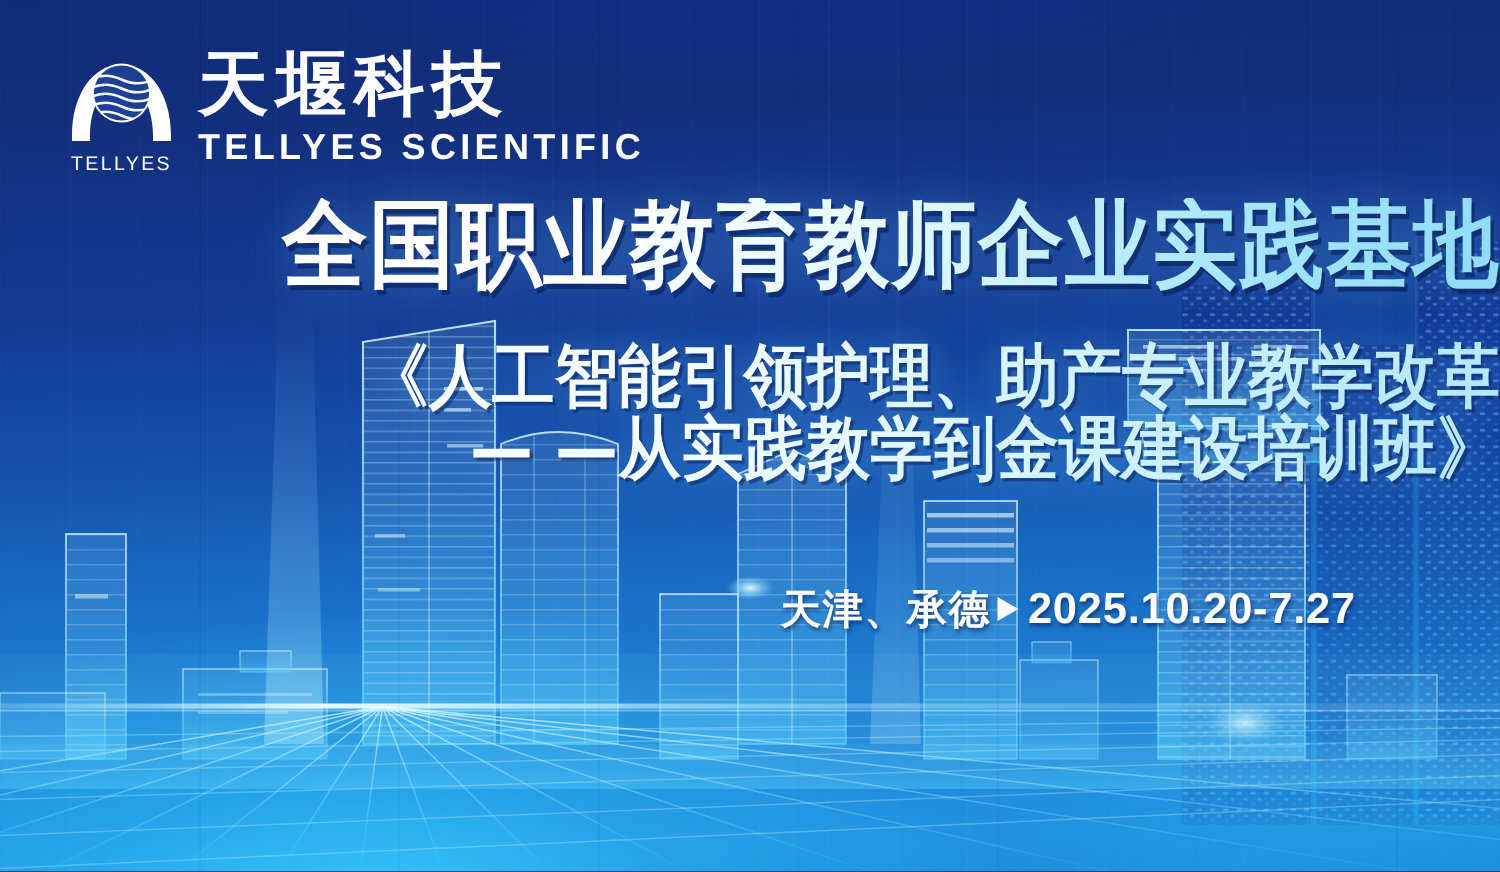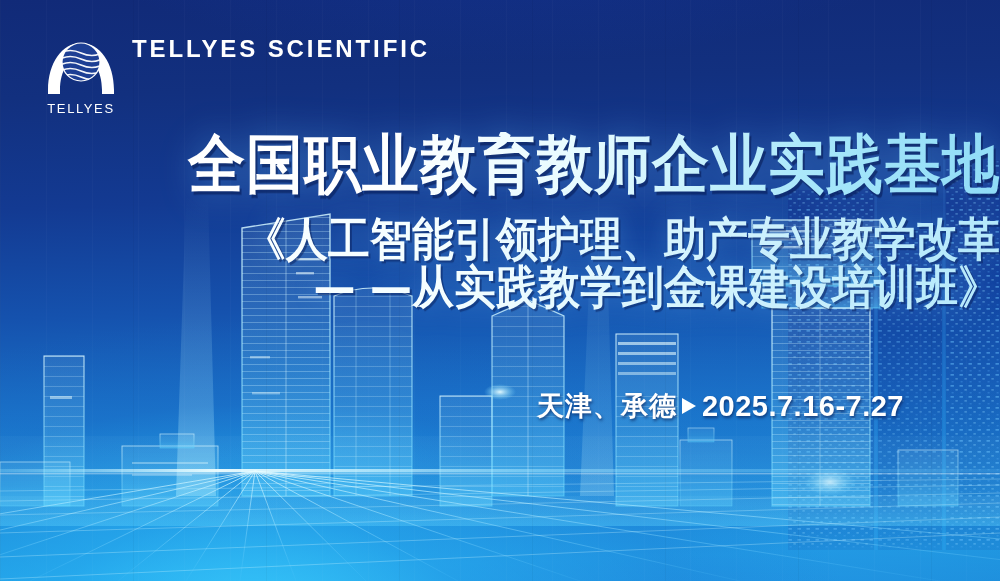--- a/index.html
+++ b/index.html
@@ -47,21 +47,21 @@
   
   .headline{position:absolute;left:0;right:0;top:132px;text-align:right;}
   .title{
     font-size:57px;font-weight:800;line-height:1;letter-spacing:1px;
     font-family:"DejaVu Sans","Liberation Sans",sans-serif;
     background:linear-gradient(100deg,#ffffff 0%,#ffffff 38%,#e6fbff 58%,#a6e6fa 82%,#8fdcf7 100%);
     -webkit-background-clip:text;background-clip:text;color:transparent;
     filter:drop-shadow(2px 3px 0 rgba(6,24,80,.55)) drop-shadow(0 0 16px rgba(110,200,255,.35));
     transform:scaleY(1.12);transform-origin:center top;
   }
-  .sub{margin-top:24px;}
+  .sub{margin-top:36px;}
   .subline{
     font-size:42px;font-weight:800;line-height:1.14;letter-spacing:0px;
     font-family:"DejaVu Sans","Liberation Sans",sans-serif;
     background:linear-gradient(100deg,#ffffff 0%,#f4feff 45%,#cdf1fd 75%,#b3e8fb 100%);
     -webkit-background-clip:text;background-clip:text;color:transparent;
     filter:drop-shadow(2px 2px 0 rgba(8,30,90,.5)) drop-shadow(0 0 12px rgba(120,205,255,.3));
     transform:scaleY(1.1);transform-origin:center top;
   }
 
   
@@ -301,36 +301,37 @@
           <path d="M16,27 q10,-5 21,0 t21,0"></path>
           <path d="M16,33 q10,-5 21,0 t21,0"></path>
           <path d="M16,39 q10,-5 21,0 t21,0"></path>
           <path d="M16,45 q10,-5 21,0 t21,0"></path>
           <path d="M16,51 q10,-5 21,0 t21,0"></path>
         </g>
       </svg>
       <div class="tellyes">TELLYES</div>
     </div>
     <div class="wordmark">
+      <div class="cn-name">天堰科技</div>
       <div class="en-name">TELLYES SCIENTIFIC</div>
     </div>
   </div>
 
   <div class="headline">
     <div class="title">全国职业教育教师企业实践基地</div>
     <div class="sub">
       <div class="subline">《人工智能引领护理、助产专业教学改革</div>
       <div class="subline">— —从实践教学到金课建设培训班》</div>
     </div>
   </div>
 
   <div class="datewrap">
     <span class="place">天津、承德</span>
     <span class="playicon">
       <svg width="19" height="22" viewBox="0 0 19 22">
         <polygon points="3,3 17,11 3,19" fill="#ffffff"></polygon>
       </svg>
     </span>
-    <span class="dates">2025.7.16-7.27</span>
+    <span class="dates">2025.10.20-7.27</span>
   </div>
 
 
 </div>
 
 </body></html>

